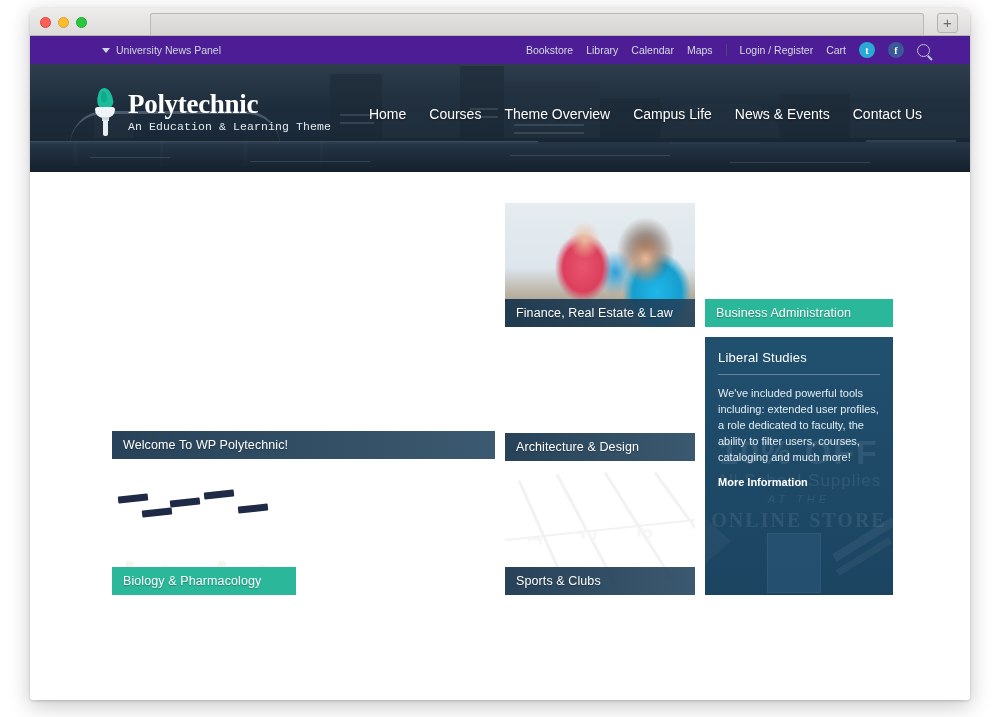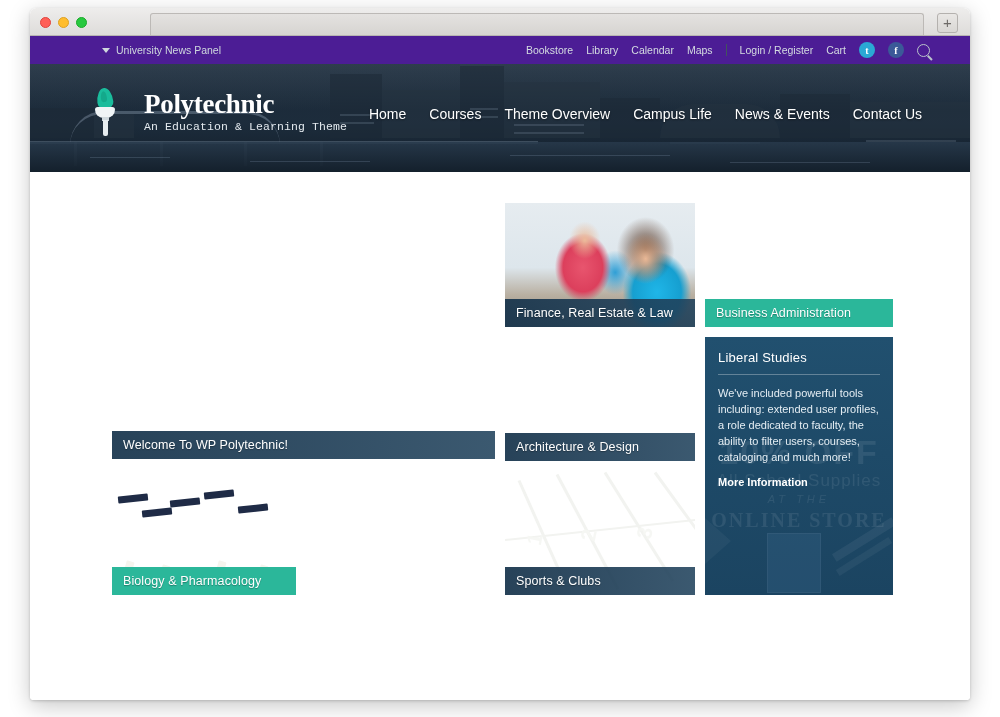--- a/index.html
+++ b/index.html
@@ -150,21 +150,21 @@
   .water {
     position: absolute; left: 0; right: 0; bottom: 0; height: 30px;
     background: linear-gradient(180deg, rgba(40,58,76,0.85), rgba(20,32,44,0.95));
   }
   .water-glint {
     position: absolute; height: 1px; background: rgba(170,195,220,0.18);
   }
 
   #logo-block {
     position: absolute; left: 62px; top: 24px;
-    display: flex; align-items: center; gap: 26px;
+    display: flex; align-items: center; gap: 10px;
   }
   .torch { position: relative; width: 26px; height: 48px; }
   .torch-flame {
     position: absolute; left: 5px; top: 0;
     width: 16px; height: 21px;
     background: #1abc9c;
     border-radius: 50% 50% 50% 50% / 68% 68% 32% 32%;
     transform: rotate(-6deg);
   }
   .torch-flame::after {

